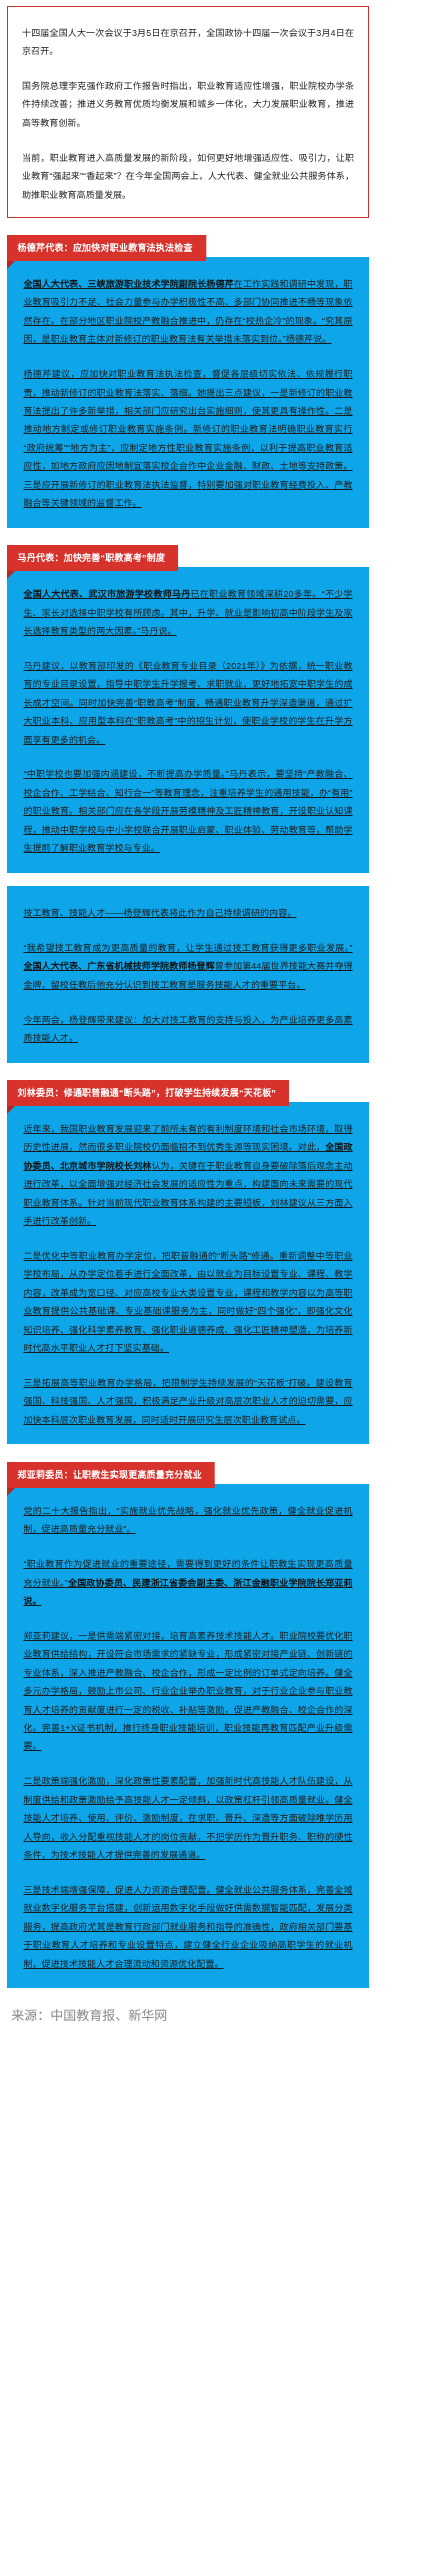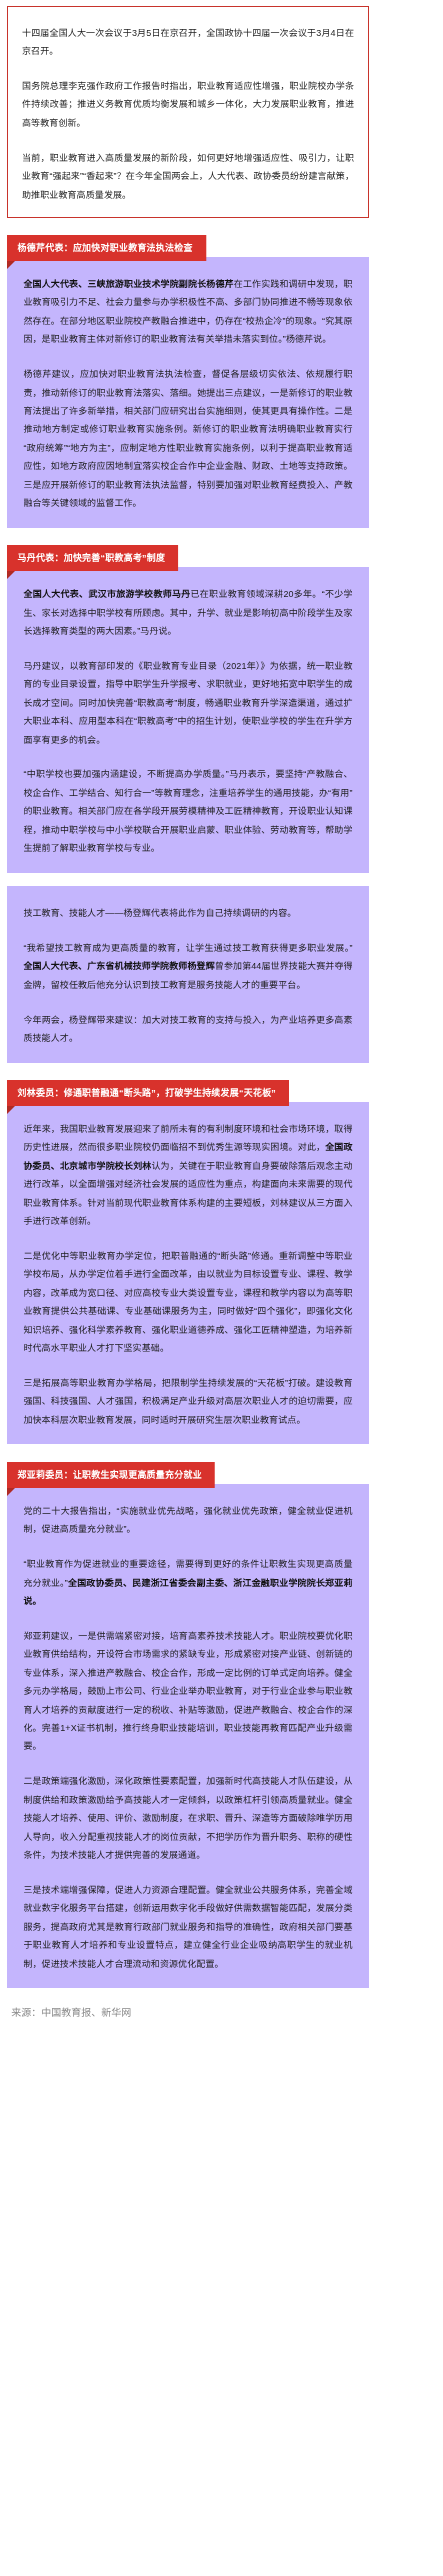--- a/index.html
+++ b/index.html
@@ -67,54 +67,55 @@
     position: absolute;
     left: 0;
     top: 100%;
     width: 0;
     height: 0;
     border-left: 8.2px solid #b02a24;
     border-bottom: 8.2px solid transparent;
   }
 
   .section-body {
-    background: #c4b5fd;
+    background: #0ea5e9;
     margin-top: -3.8px;
     padding: 17.7px 16.4px 15px 16.4px;
     position: relative;
     z-index: 1;
+    text-decoration: underline;
   }
   .section-body p {
     margin: 0 0 16.4px 0;
     font-size: 9px;
     line-height: 2.05;
     letter-spacing: 0.1px;
     color: #1c1c1c;
     text-align: justify;
   }
   .section-body p:last-child { margin-bottom: 0; }
   .section-body b, .intro-box b { font-weight: bold; color: #111; }
 
   
   .footer {
     margin: 16.4px 7px 11.3px 11.3px;
-    font-size: 10px;
+    font-size: 13px;
     color: #8a8a8a;
     line-height: 1.8;
   }
 </style>
 </head>
 <body>
 
 <div class="page">
 
   <div class="intro-box">
     <p>十四届全国人大一次会议于3月5日在京召开，全国政协十四届一次会议于3月4日在京召开。</p>
     <p>国务院总理李克强作政府工作报告时指出，职业教育适应性增强，职业院校办学条件持续改善；推进义务教育优质均衡发展和城乡一体化，大力发展职业教育，推进高等教育创新。</p>
-    <p>当前，职业教育进入高质量发展的新阶段，如何更好地增强适应性、吸引力，让职业教育“强起来”“香起来”？在今年全国两会上，人大代表、政协委员纷纷建言献策，助推职业教育高质量发展。</p>
+    <p>当前，职业教育进入高质量发展的新阶段，如何更好地增强适应性、吸引力，让职业教育“强起来”“香起来”？在今年全国两会上，人大代表、健全就业公共服务体系，助推职业教育高质量发展。</p>
   </div>
 
   <div class="section">
     <div class="section-head-wrap">
       <div class="section-head">杨德芹代表：应加快对职业教育法执法检查</div>
       <span class="head-tail"></span>
     </div>
     <div class="section-body">
       <p><b>全国人大代表、三峡旅游职业技术学院副院长杨德芹</b><span>在工作实践和调研中发现，职业教育吸引力不足、社会力量参与办学积极性不高、多部门协同推进不畅等现象依然存在。在部分地区职业院校产教融合推进中，仍存在“校热企冷”的现象。“究其原因，是职业教育主体对新修订的职业教育法有关举措未落实到位。”杨德芹说。</span></p>
       <p>杨德芹建议，应加快对职业教育法执法检查，督促各层级切实依法、依规履行职责，推动新修订的职业教育法落实、落细。她提出三点建议，一是新修订的职业教育法提出了许多新举措，相关部门应研究出台实施细则，使其更具有操作性。二是推动地方制定或修订职业教育实施条例。新修订的职业教育法明确职业教育实行“政府统筹”“地方为主”，应制定地方性职业教育实施条例，以利于提高职业教育适应性，如地方政府应因地制宜落实校企合作中企业金融、财政、土地等支持政策。三是应开展新修订的职业教育法执法监督，特别要加强对职业教育经费投入、产教融合等关键领域的监督工作。</p>

